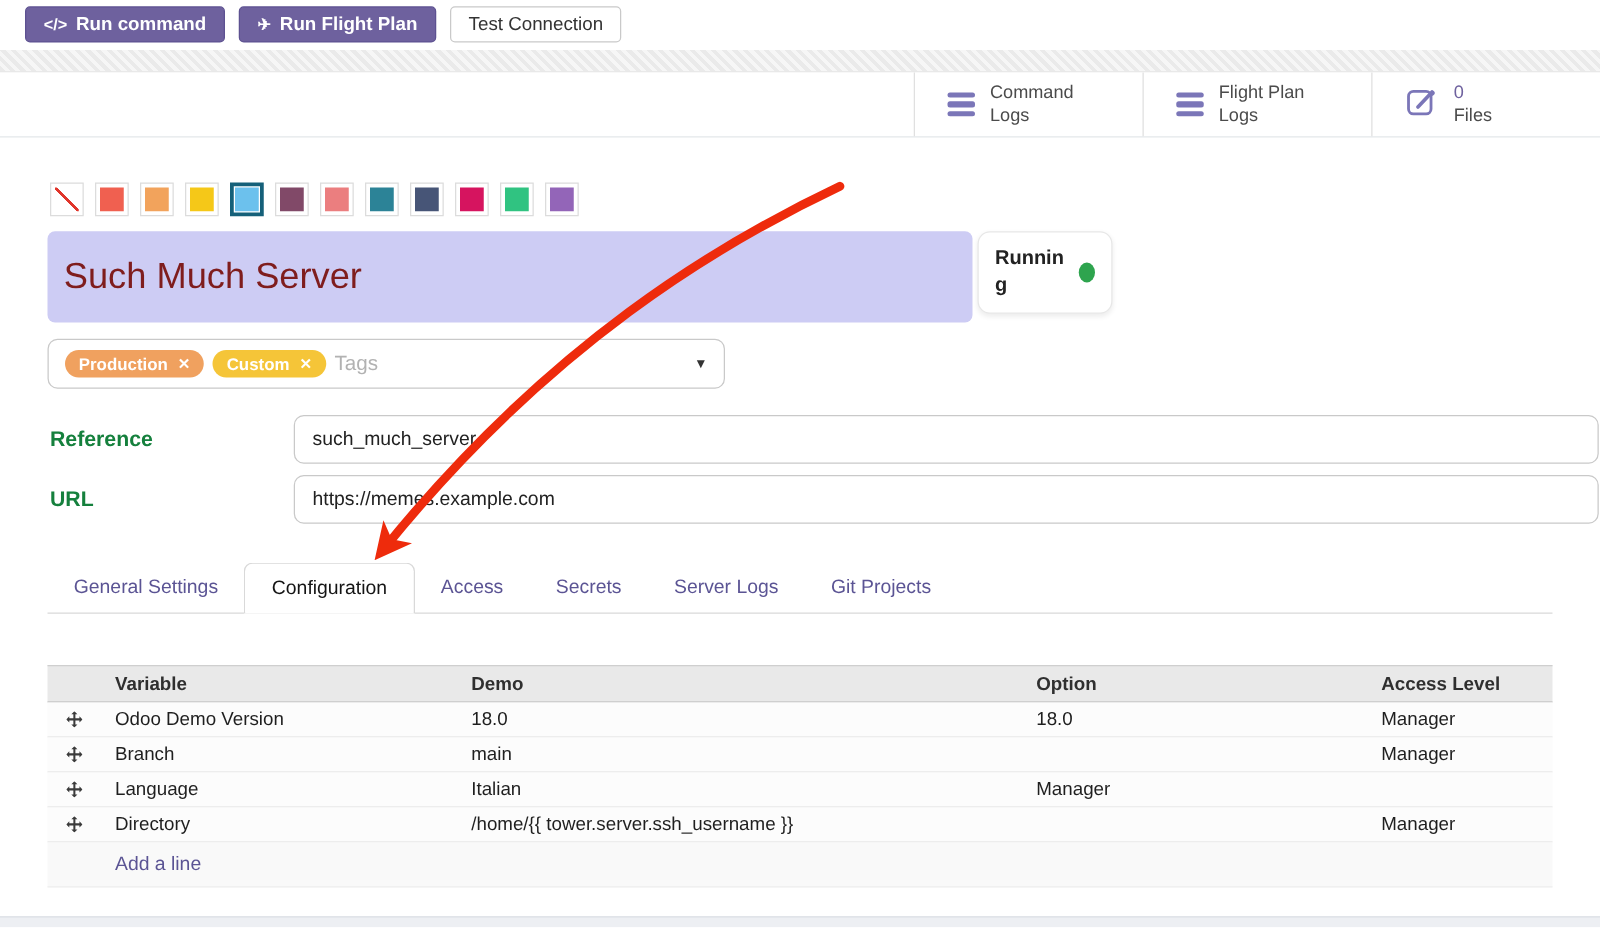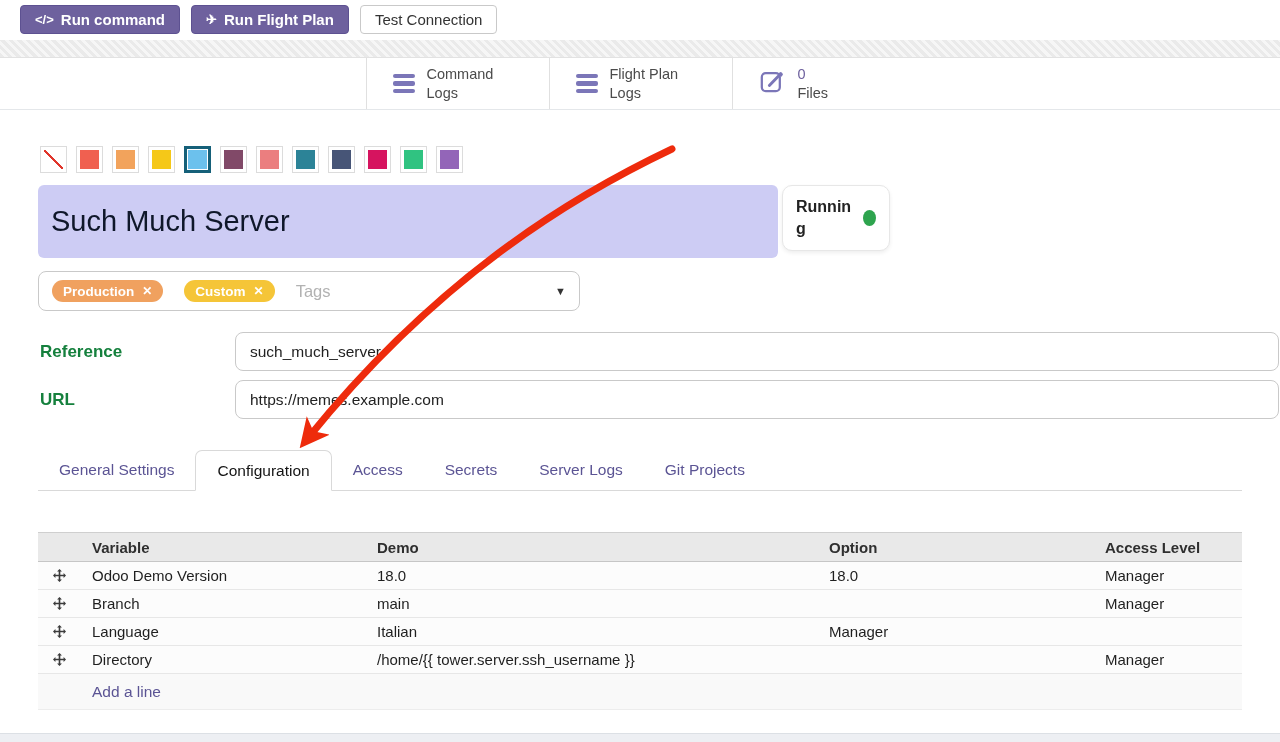--- a/index.html
+++ b/index.html
@@ -14,47 +14,47 @@
   .btn-default { background:#fff; border:1px solid #c9c9c9; color:#333; }
   .btn .glyph { font-size:13px; font-weight:bold; }
 
   
   .hatch { position:absolute; top:40px; left:0; width:1280px; height:18px;
            background:repeating-linear-gradient(45deg,#eaeaea 0 3px,#f6f6f6 3px 6px);
            border-bottom:1px solid #e2e2e2; }
 
   
   .statrow { position:absolute; top:58px; left:0; width:1280px; height:52px; background:#fff;
-             border-bottom:1px solid #e4e7ea; display:flex; justify-content:center; }
+             border-bottom:1px solid #e4e7ea; display:flex; justify-content:flex-end; }
   .stat { width:183px; border-left:1px solid #e0e0e0; display:flex; align-items:center;
           gap:12px; padding-left:26px; cursor:pointer; }
   .stat-text { font-size:14.5px; color:#4b4b4b; line-height:1.3; }
   .stat-count { color:#6e619e; }
   .burger { display:flex; flex-direction:column; gap:3px; }
   .burger span { width:22px; height:4.5px; border-radius:2px; background:#7b76b8; }
 
   
   .swatches { position:absolute; top:146px; left:40px; display:flex; gap:9px; }
   .swatch { width:27px; height:27px; background:#fff; border:1px solid #dcdcdc; padding:3px; cursor:pointer; }
   .swatch .fill { width:100%; height:100%; }
   .swatch.selected { border:3px solid #156079; padding:1px; }
   .fill.no-color { background:linear-gradient(to top right, transparent 46%, #e0352b 46% 54%, transparent 54%); }
 
   
   .title-box { position:absolute; left:38px; top:185px; width:740px; height:73px; border-radius:6px;
-               display:flex; align-items:center; padding-left:13px; font-size:29px; color:#0f172a; }
+               display:flex; align-items:center; padding-left:13px; font-size:29px; color:#7f1d1d; }
   .status-card { position:absolute; left:782px; top:185px; width:108px; height:66px; background:#fff;
                  border:1px solid #e7e7e7; border-radius:10px; box-shadow:0 2px 4px rgba(0,0,0,.07);
                  display:flex; align-items:center; padding:0 13px; cursor:pointer; }
   .status-label { font-size:16px; font-weight:bold; color:#222; width:58px; line-height:1.35; word-break:break-all; }
   .status-dot { margin-left:auto; width:13px; height:16px; border-radius:50%; }
 
   
   .tags-box { position:absolute; left:38px; top:271px; width:542px; height:40px; border:1px solid #c9c9c9;
-              border-radius:8px; display:flex; align-items:center; gap:21px; padding:0 13px; background:#fff; }
+              border-radius:8px; display:flex; align-items:center; gap:7px; padding:0 13px; background:#fff; }
   .pill { border-radius:20px; color:#fff; font-weight:bold; font-size:13.5px; padding:3.5px 11px;
           display:inline-flex; align-items:center; gap:8px; white-space:nowrap; }
   .pill .x { font-size:12px; cursor:pointer; }
   .tags-ph { color:#b2b2b2; font-size:16.5px; }
   .caret { margin-left:auto; color:#333; font-size:11px; cursor:pointer; }
 
   
   .field-label { position:absolute; left:40px; font-size:17px; font-weight:bold; color:#15803d; }
   .tinput { position:absolute; left:235px; width:1044px; height:39px; border:1px solid #c9c9c9;
             border-radius:8px; padding:0 14px; font-size:15.5px; color:#222; background:#fff;

